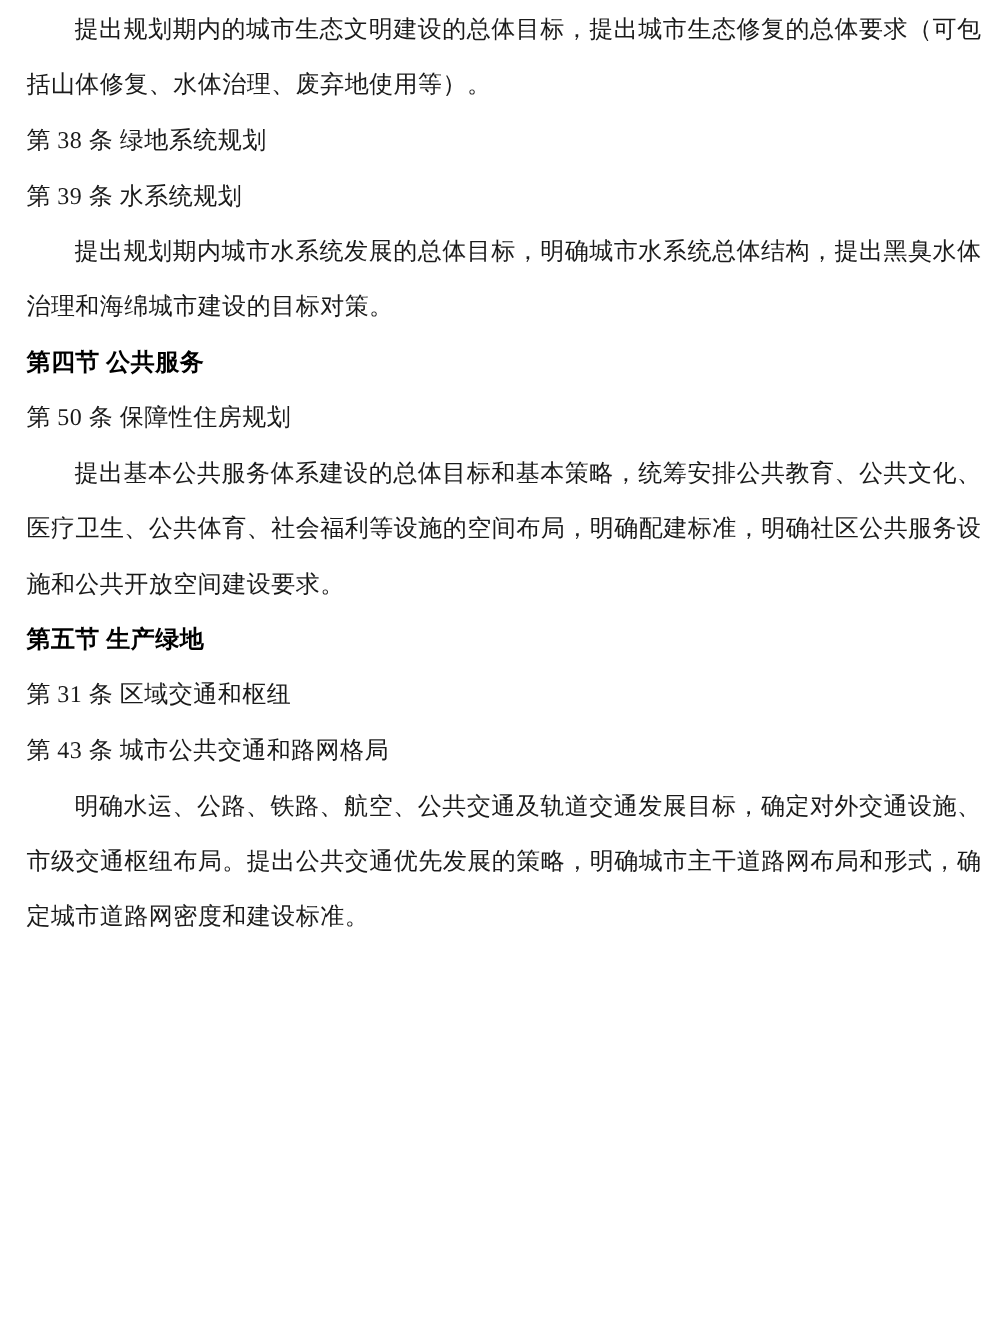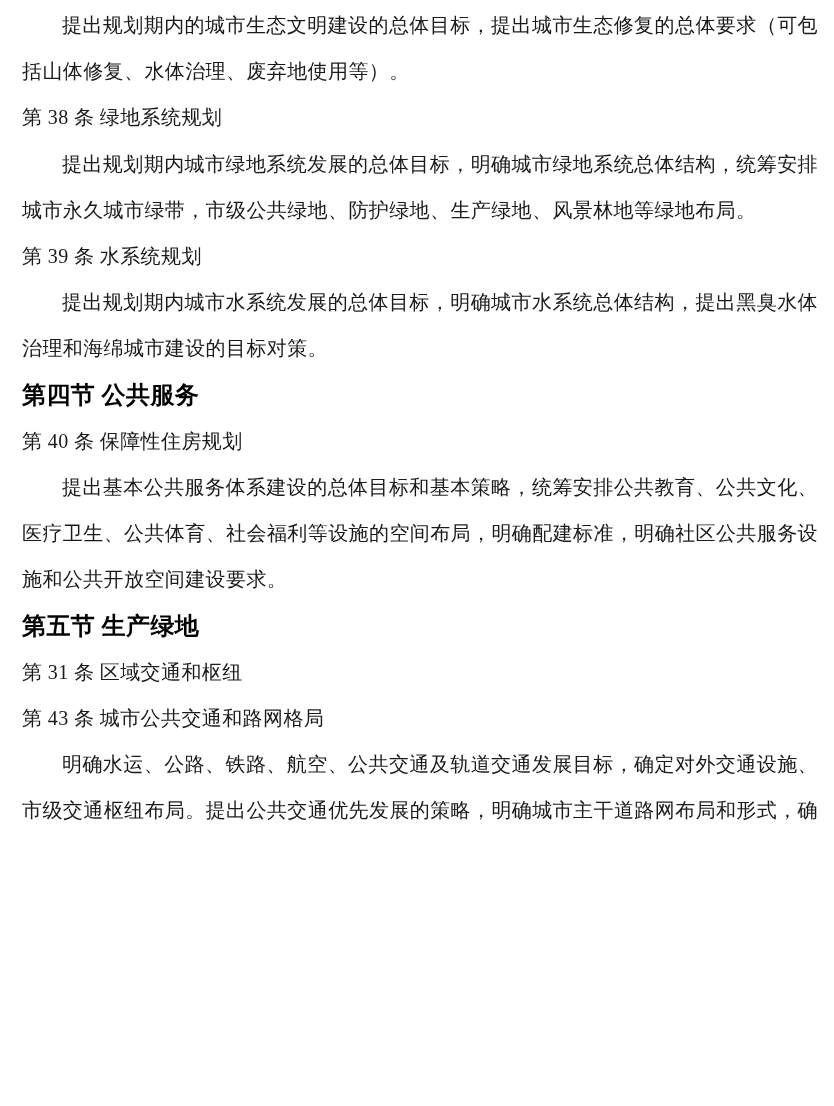--- a/index.html
+++ b/index.html
@@ -36,21 +36,21 @@
     text-indent: 2em;
   }
   .article-heading {
     text-indent: 0;
     font-weight: normal;
   }
   .section-heading {
     text-indent: 0;
     font-weight: bold;
     color: #000000;
-    font-size: 24px;
+    font-size: 20px;
   }
   
   .clipped-line {
     position: absolute;
     left: 24px;
     top: 1101px;
     width: 500px;
     height: 4px;
     opacity: 0.45;
     background: repeating-linear-gradient(
@@ -62,25 +62,24 @@
     );
   }
 </style>
 </head>
 <body>
 
 <main class="page" style="background: rgb(255, 255, 255);">
   <div class="content" id="doc-content" style="color: rgb(26, 26, 26);">
       <p class="paragraph">提出规划期内的城市生态文明建设的总体目标，提出城市生态修复的总体要求（可包括山体修复、水体治理、废弃地使用等）。</p>
       <p class="article-heading">第 38 条  绿地系统规划</p>
-      <p class="paragraph">提出规划期内城市绿地系统发展的总体目标，明确城市绿地系统总体结构，统筹安排城市永久城市绿带，市级公共绿地、防护绿地、生产绿地、风景林地等绿地布局。</p>
       <p class="article-heading">第 39 条  水系统规划</p>
       <p class="paragraph">提出规划期内城市水系统发展的总体目标，明确城市水系统总体结构，提出黑臭水体治理和海绵城市建设的目标对策。</p>
       <p class="section-heading">第四节  公共服务</p>
-      <p class="article-heading">第 40 条  保障性住房规划</p>
+      <p class="article-heading">第 50 条  保障性住房规划</p>
       <p class="paragraph">提出基本公共服务体系建设的总体目标和基本策略，统筹安排公共教育、公共文化、医疗卫生、公共体育、社会福利等设施的空间布局，明确配建标准，明确社区公共服务设施和公共开放空间建设要求。</p>
       <p class="section-heading">第五节  生产绿地</p>
       <p class="article-heading">第 31 条  区域交通和枢纽</p>
       <p class="article-heading">第 43 条  城市公共交通和路网格局</p>
       <p class="paragraph">明确水运、公路、铁路、航空、公共交通及轨道交通发展目标，确定对外交通设施、市级交通枢纽布局。提出公共交通优先发展的策略，明确城市主干道路网布局和形式，确定城市道路网密度和建设标准。</p>
     </div>
   <div class="clipped-line"></div>
 </main>
 
 </body></html>

